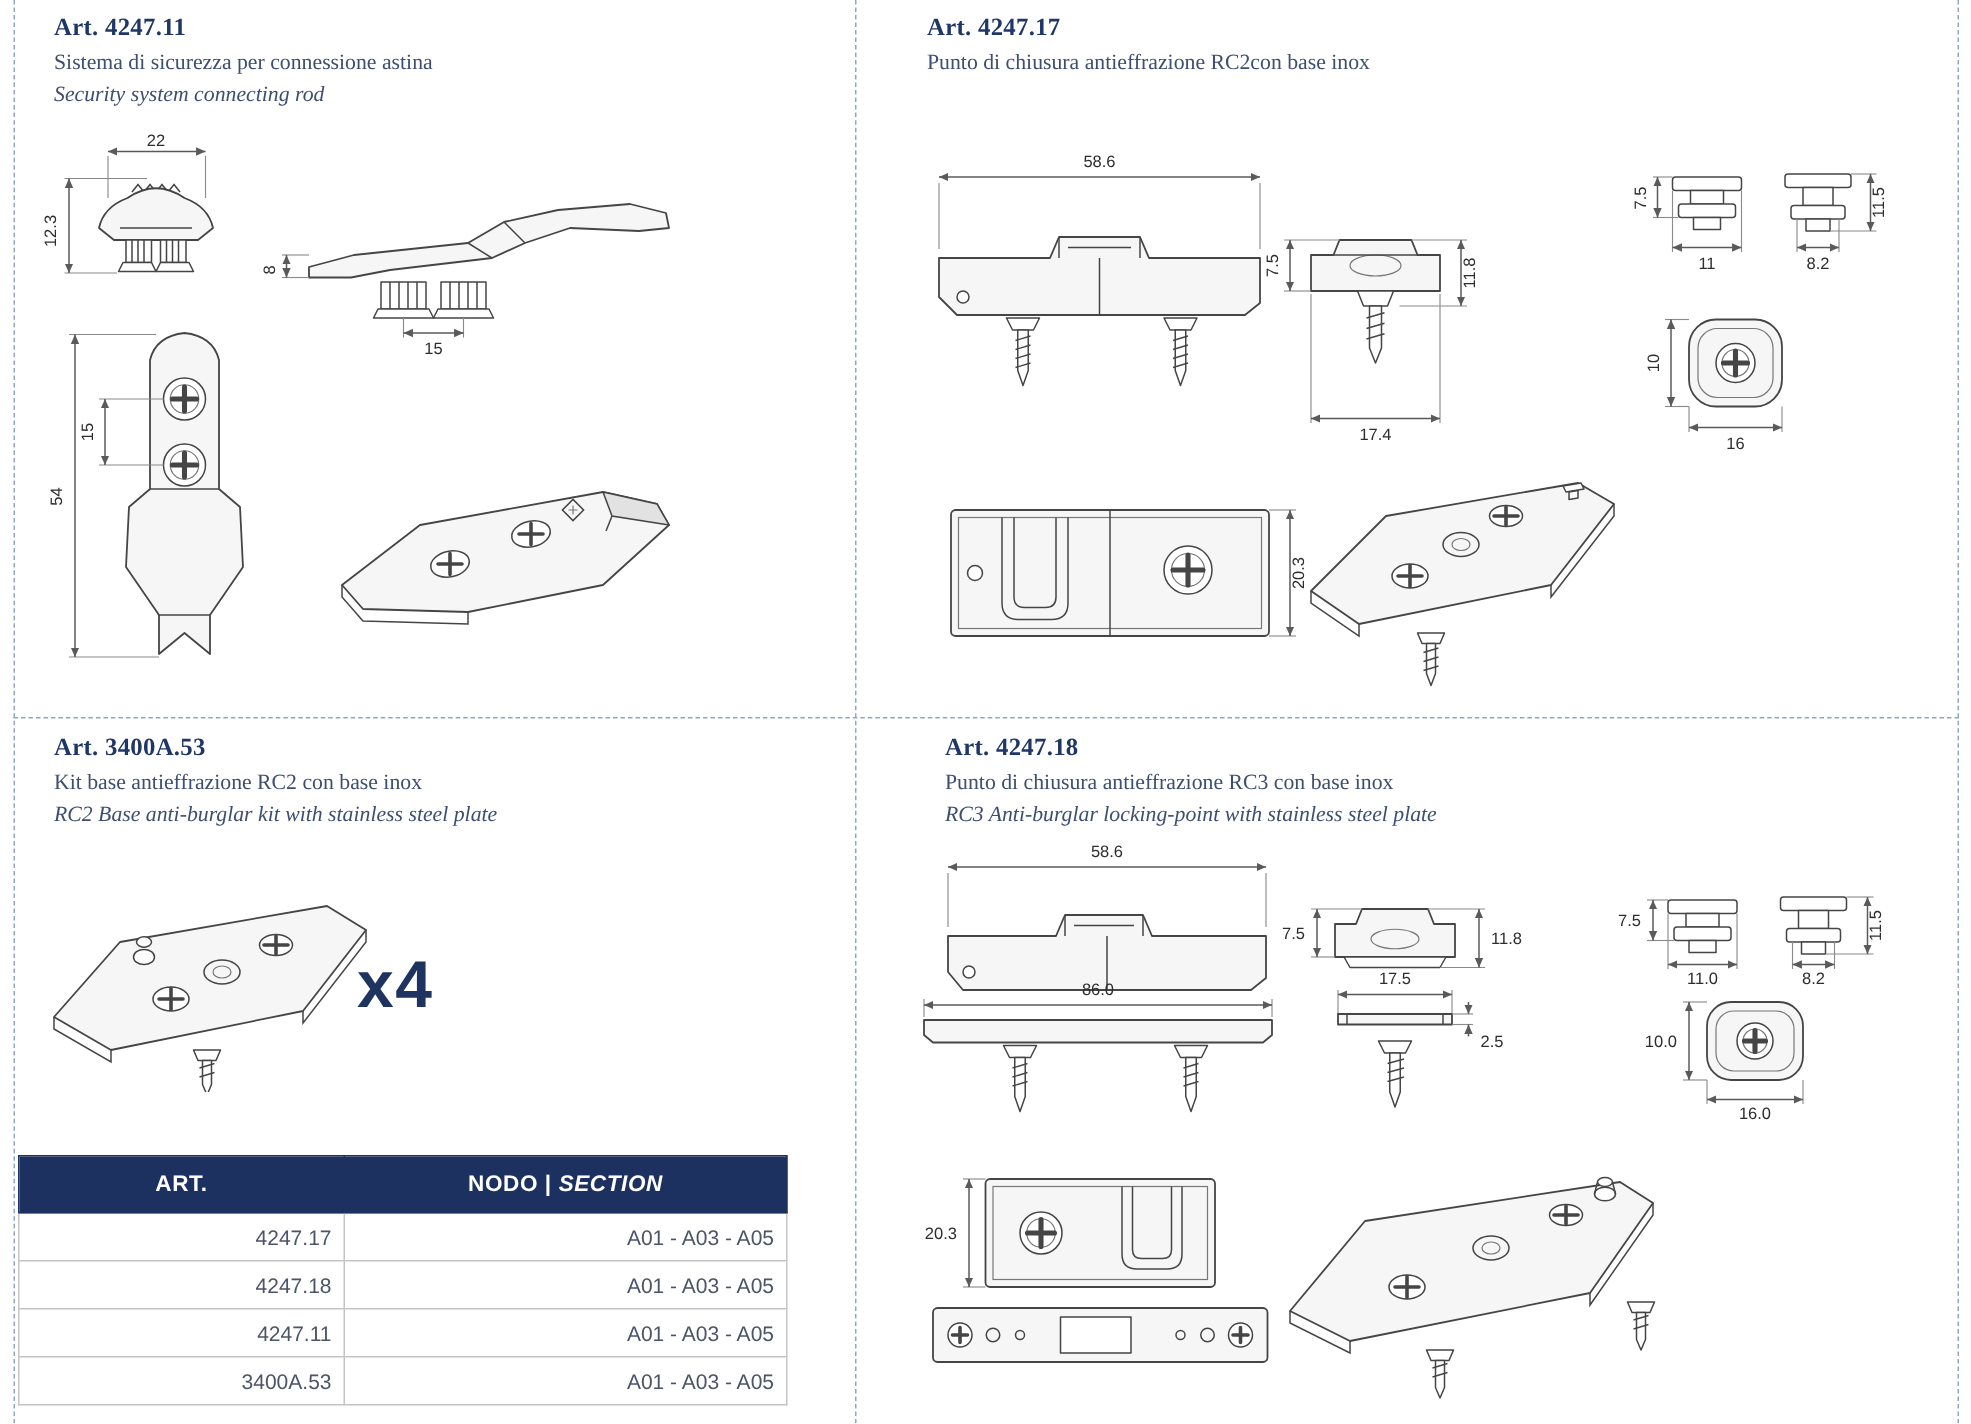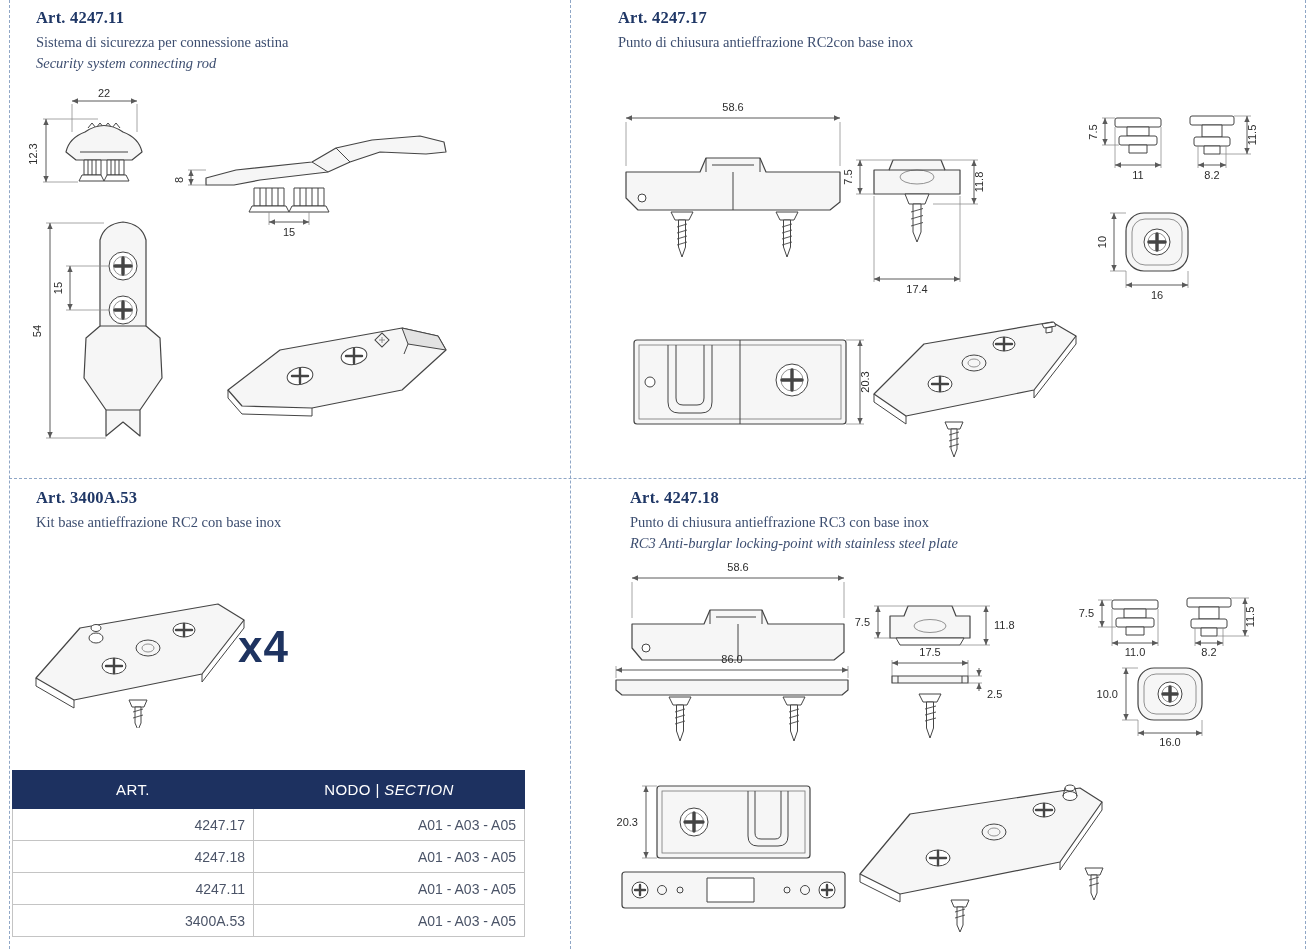--- a/index.html
+++ b/index.html
@@ -18,27 +18,27 @@
   .ol2 { fill:#ffffff; stroke:#454545; stroke-width:1; stroke-linejoin:round; }
   .ln  { fill:none; stroke:#454545; stroke-width:1; }
   .lt  { fill:none; stroke:#777777; stroke-width:.8; }
   .dim { fill:none; stroke:#5a5a5a; stroke-width:1; }
   .ext { fill:none; stroke:#8a8a8a; stroke-width:.75; }
   .thread { stroke:#454545; stroke-width:.9; }
   .cross  { stroke:#454545; stroke-width:3.4; stroke-linecap:round; }
   .crossS { stroke:#454545; stroke-width:2.4; stroke-linecap:round; }
   .dimtxt { font-size:11px; fill:#2d2d2d; font-family:"Liberation Sans", sans-serif; }
   .mult {
-    position:absolute; font-size:44px; font-weight:bold; color:#1e3360; letter-spacing:1px;
+    position:absolute; font-size:44px; font-weight:bold; color:#1e3360; letter-spacing:1px;margin-top:10px;
   }
   .spec-table { position:absolute; border-collapse:collapse; width:513px;
     font-size:14px; color:#4b5468; table-layout:fixed; }
   .spec-table th {
-    background:#1d3160; color:#ffffff; font-size:15px; font-weight:normal;
-    padding:10px 20px; border:1px solid #1d3160; letter-spacing:.4px;
+    background:#1d3160; color:#ffffff; font-size:15px; font-weight:bold;
+    padding:10px 8px; border:1px solid #1d3160; letter-spacing:.4px;
   }
   .spec-table th em { font-style:italic; }
   .spec-table td {
     border:1px solid #c4c4c4; text-align:right; padding:7.5px 8px; background:#ffffff;
   }
   .col-art { width:200px; }
 </style>
 </head>
 <body>
 
@@ -255,20 +255,21 @@
       <path class="ol2" d="M444,236 l6,-1 v5 l-6,1 z"></path>
       <path class="ol2" d="M343,330 h18 l-3,7 h-12 z"></path>
       <path class="ol2" d="M349,337 v20 l3,8 3,-8 v-20 z"></path>
       <path class="thread" d="M347,343 l10,-3 M347,349 l10,-3 M347,355 l10,-3"></path>
     </g>
   </svg>
 
   <div class="sec-header" style="left:36px; top:488px; width:520px;">
     <h2 class="art">Art. 3400A.53</h2>
     <p class="t-it">Kit base antieffrazione RC2 con base inox</p>
+    <p class="t-en">RC2 Base anti-burglar kit with stainless steel plate</p>
   </div>
 
   <svg class="drawing" style="left:18px; top:578px;" width="320" height="150" viewBox="0 0 320 150">
     <g>
       <path class="ol" d="M18,100 L62,50 L200,26 L226,42 L184,96 L56,122 Z"></path>
       <path class="ln" d="M18,100 V108 L56,130 V122 M184,96 V104 L226,50 V42"></path>
       <ellipse class="ol2" cx="96" cy="88" rx="12" ry="8"></ellipse>
       <path class="crossS" d="M88,88 H104 M96,81 V95"></path>
       <ellipse class="ol2" cx="166" cy="52" rx="11" ry="7"></ellipse>
       <path class="crossS" d="M158,52 H174 M166,46 V58"></path>

